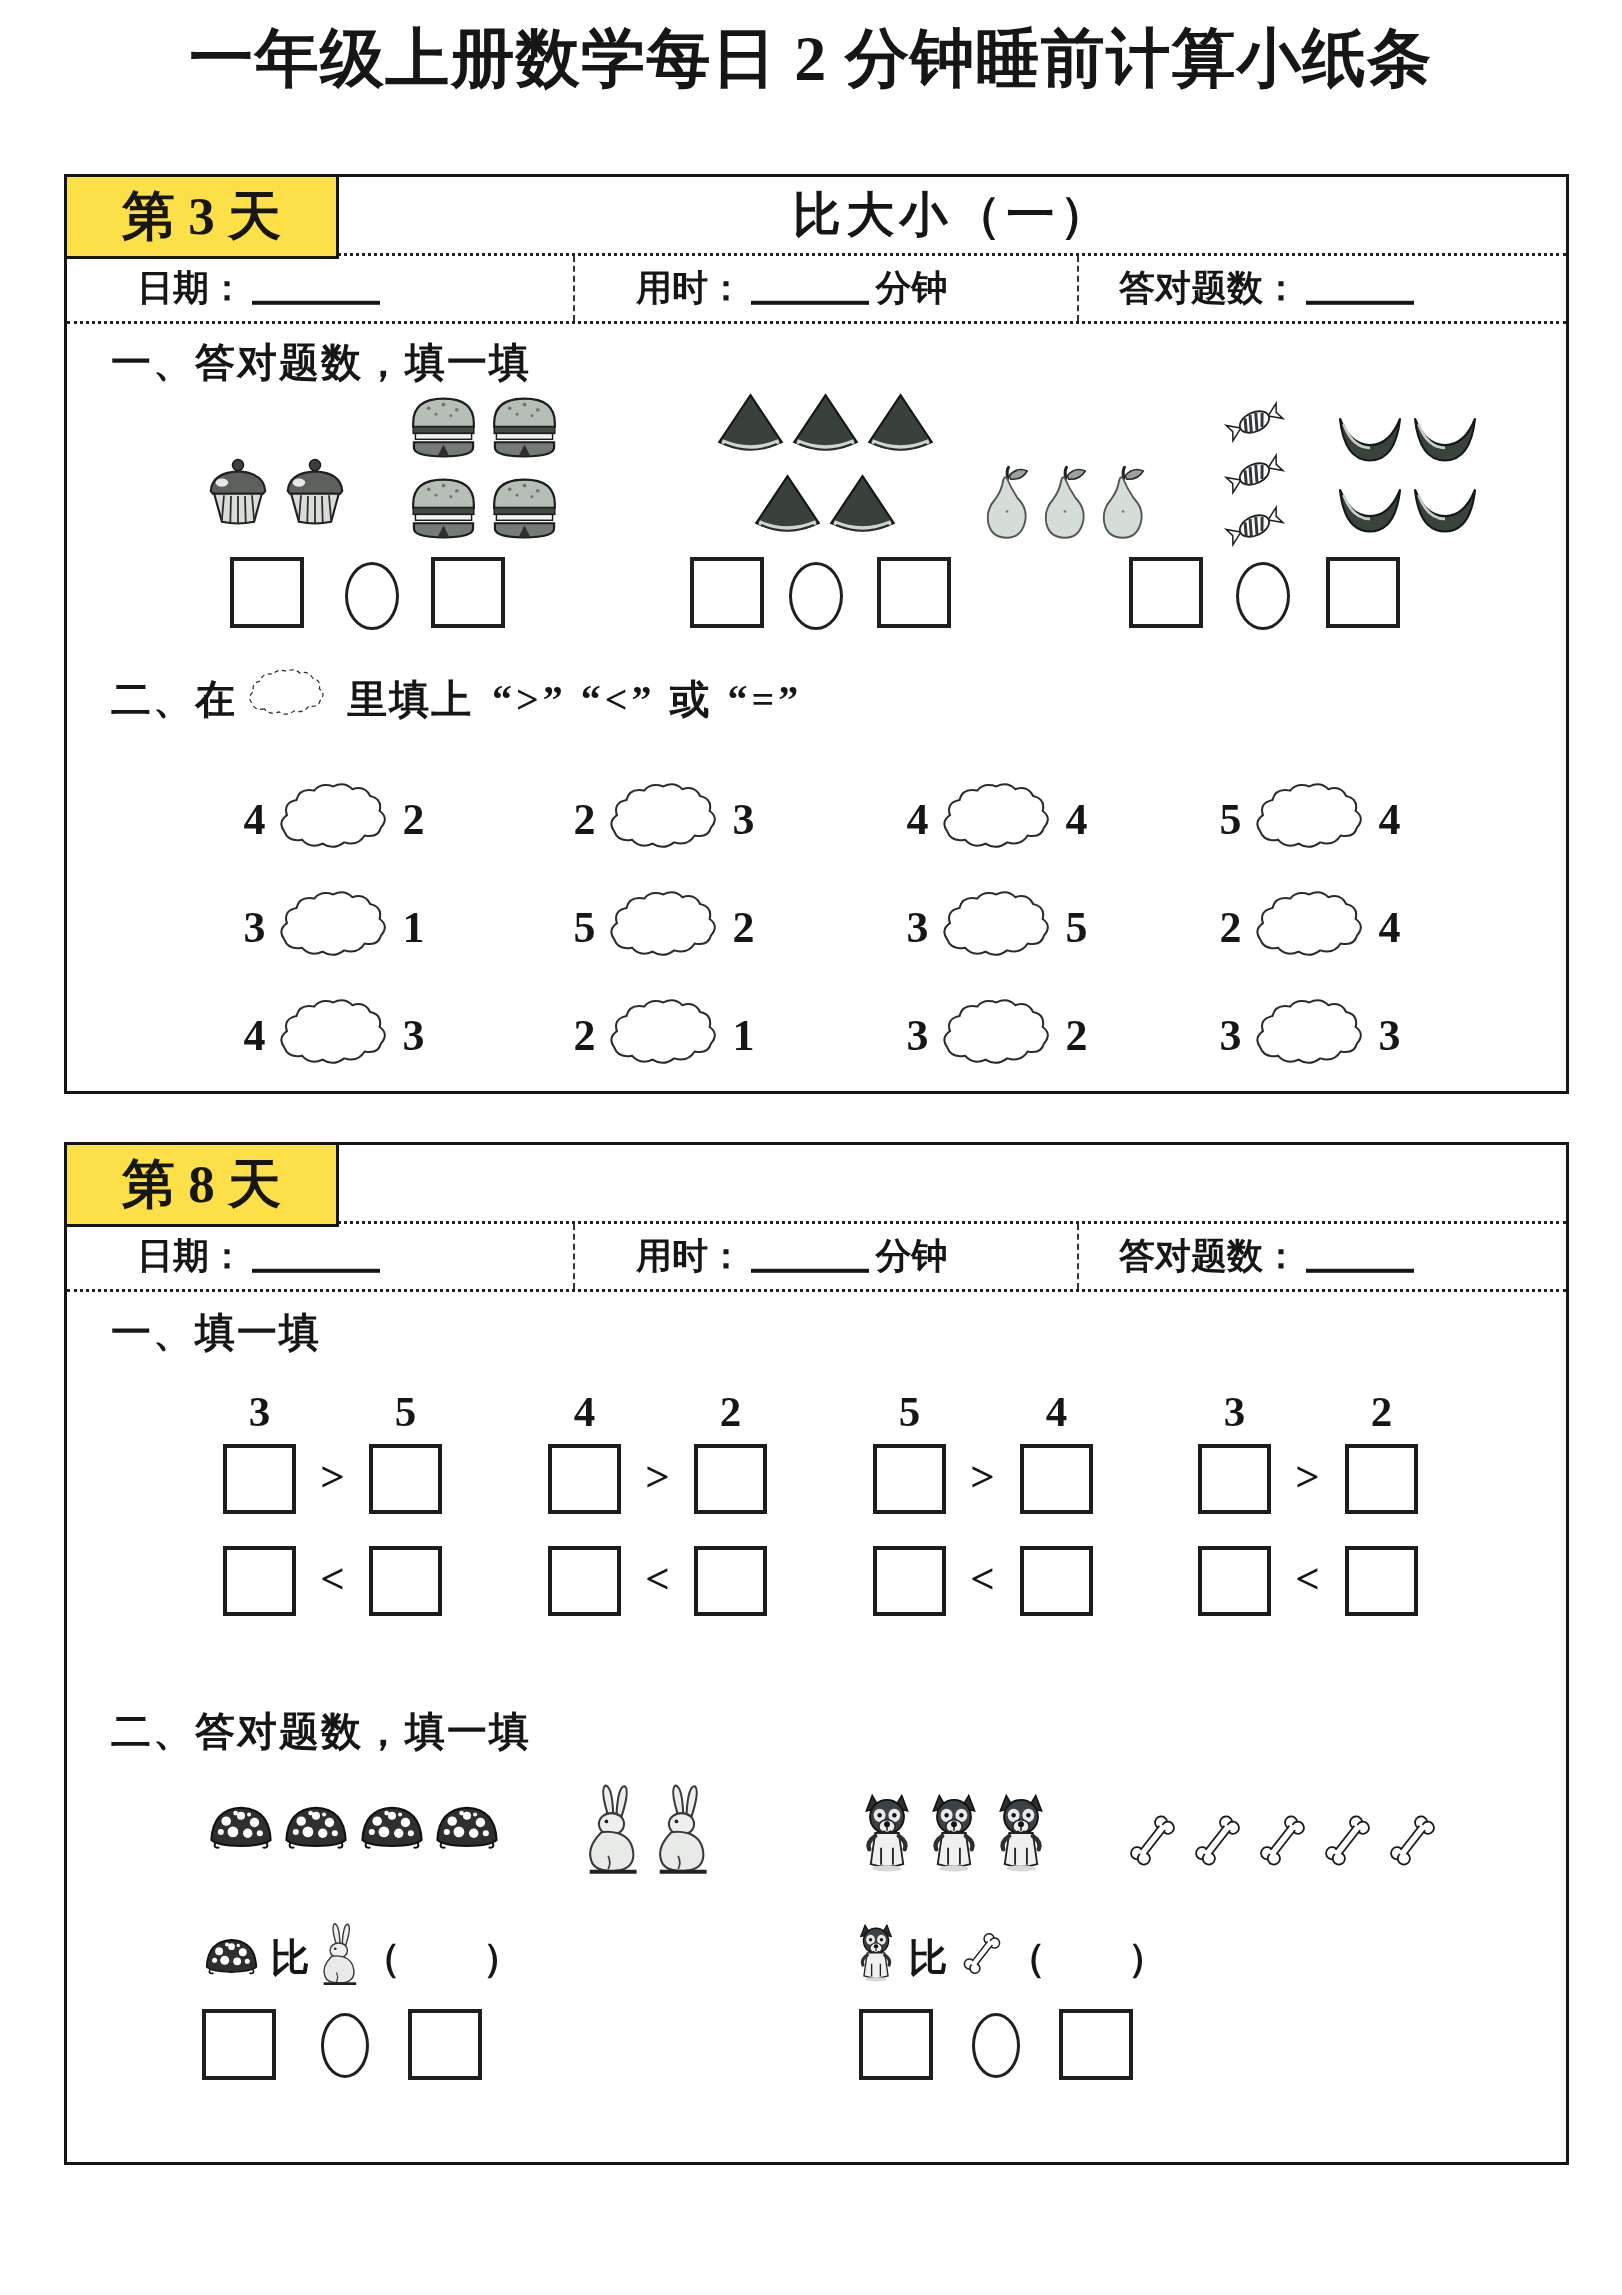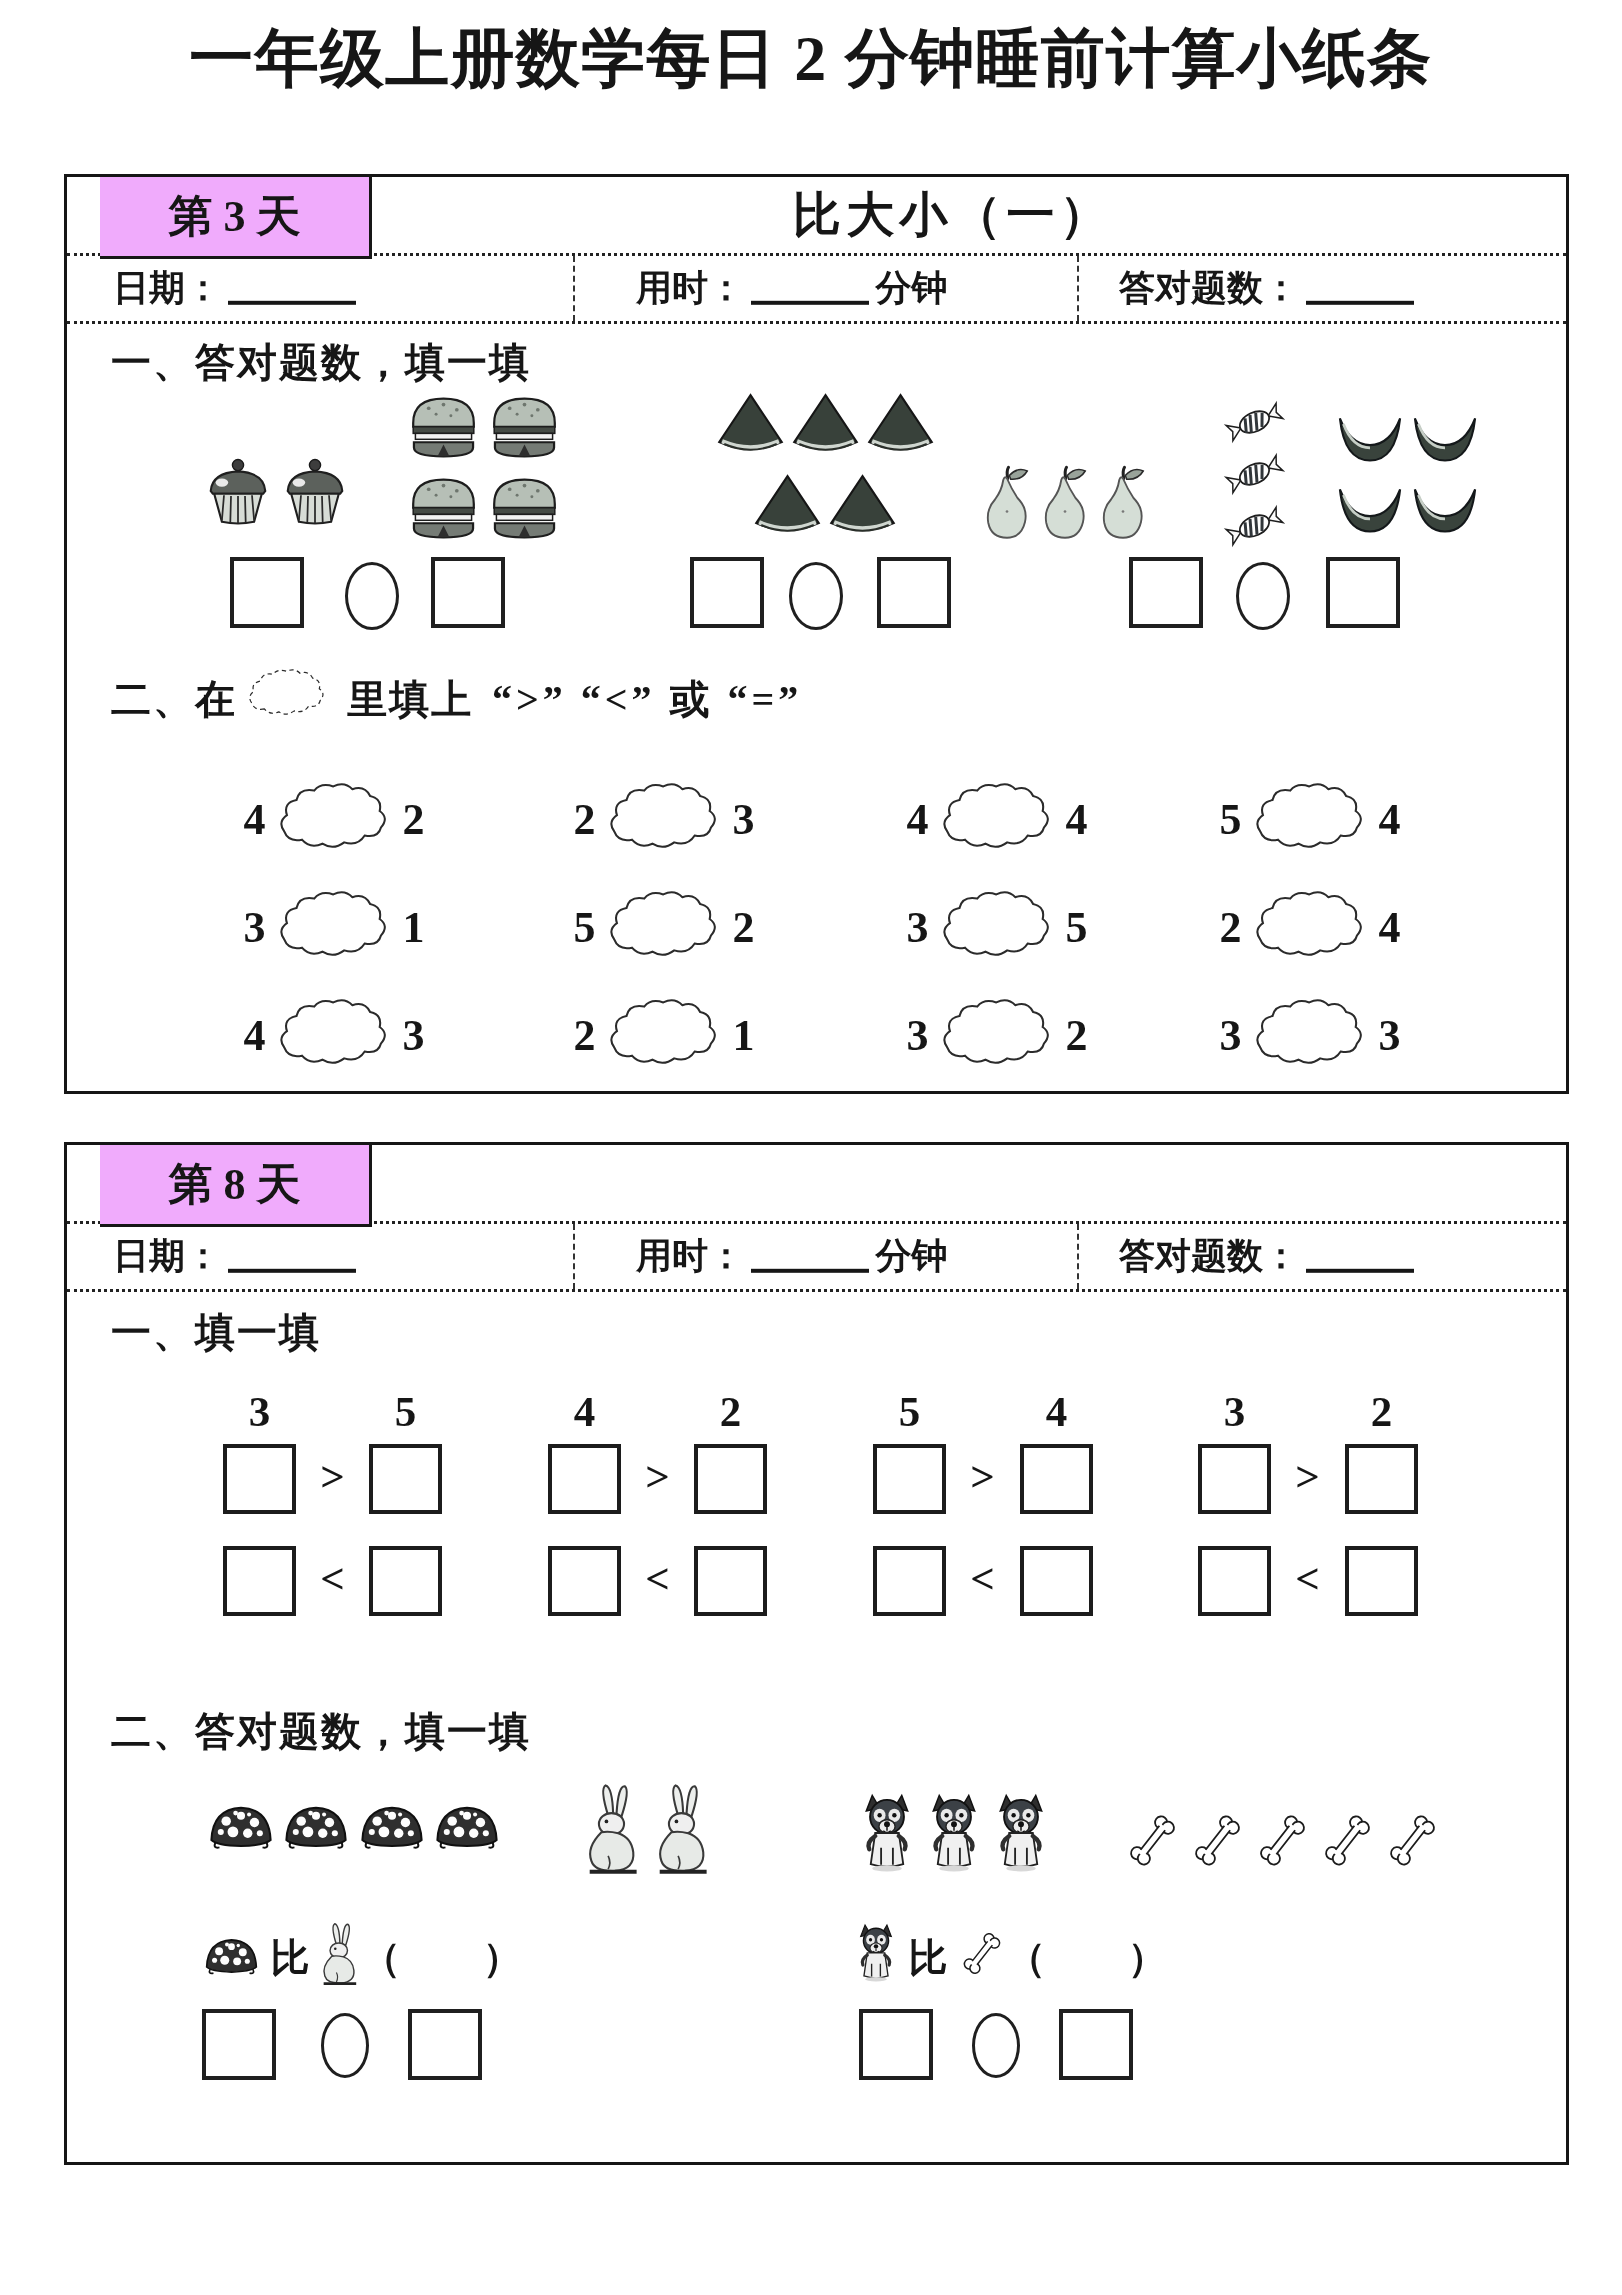--- a/index.html
+++ b/index.html
@@ -5,32 +5,32 @@
   html,body{margin:0;padding:0;background:#fff;}
   body{width:1622px;height:2295px;position:relative;overflow:hidden;
        font-family:"Liberation Serif","DejaVu Serif",serif;color:#161616;}
   .page-title{position:absolute;top:15px;left:0;width:100%;text-align:center;
        font-size:64px;font-weight:900;letter-spacing:1.3px;white-space:nowrap;}
   .daybox{position:absolute;left:64px;width:1505px;border:3.4px solid #161616;
        box-sizing:border-box;background:#fff;}
   #day3{top:174px;height:920px;}
   #day4{top:1142px;height:1023px;}
   .day-cell{position:absolute;left:0;top:0;width:269px;height:79px;
-       border-right:3.4px solid #161616;border-bottom:3.4px solid #161616;background:#f0abfc;
+       border-right:3.4px solid #161616;border-bottom:3.4px solid #161616;background:#fde047;
        display:flex;align-items:center;justify-content:center;
-       font-size:44px;font-weight:bold;z-index:2;margin-left:33px;}
+       font-size:53px;font-weight:bold;z-index:2;}
   .box-title{position:absolute;left:273px;top:0;right:0;height:76px;
        display:flex;align-items:center;justify-content:center;
        font-size:48px;font-weight:bold;letter-spacing:5.4px;}
   .info-row{position:absolute;left:0;top:76px;width:100%;height:71px;
        border-top:3.4px dotted #222;border-bottom:3.4px dotted #222;
        display:flex;box-sizing:border-box;z-index:1;}
   .info-cell{position:relative;height:100%;display:flex;align-items:center;
        font-weight:bold;font-size:36px;box-sizing:border-box;}
-  .ic1{width:506px;padding-left:46px;}
+  .ic1{width:506px;padding-left:70px;}
   .ic2{width:504px;padding-left:61px;border-left:2px dashed #333;}
   .ic3{flex:1;padding-left:40px;border-left:2px dashed #333;}
   .blank{display:inline-block;height:6.7px;border-bottom:4.7px solid #161616;
        transform:translateY(10.8px);margin:0 6.7px;}
   .w190{width:128px;} .w175{width:118px;} .w160{width:108px;}
   .sec-head{position:absolute;left:44px;display:flex;align-items:center;
        font-size:40px;font-weight:bold;letter-spacing:2px;white-space:nowrap;}
   .sec-head .gap{margin:0 9.4px;}
   .pic-group{position:absolute;display:flex;flex-wrap:wrap;align-items:flex-end;
        justify-content:center;align-content:space-between;}

